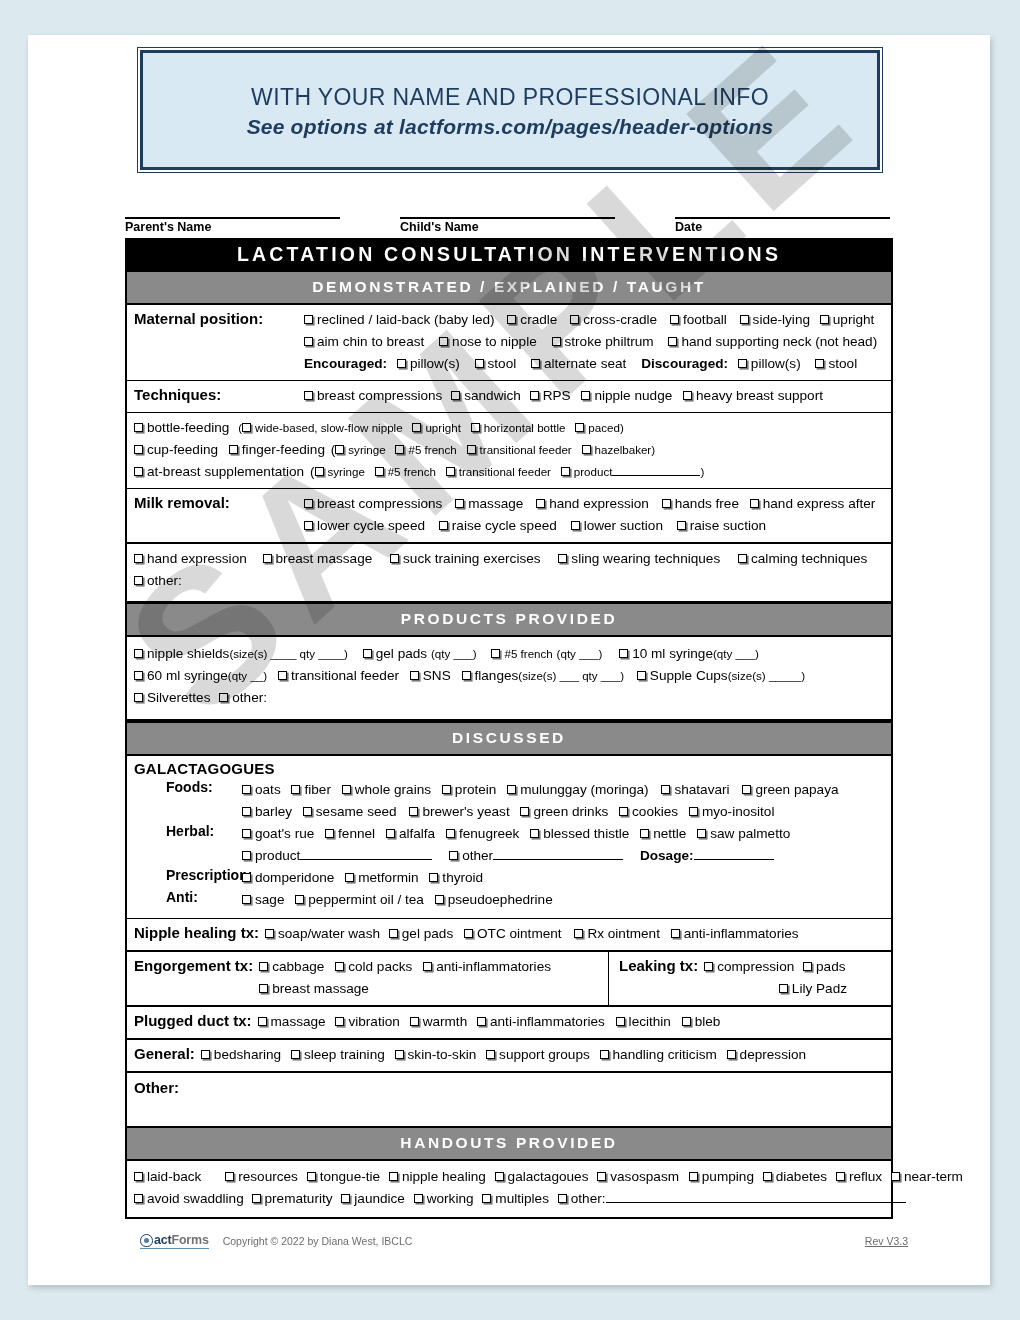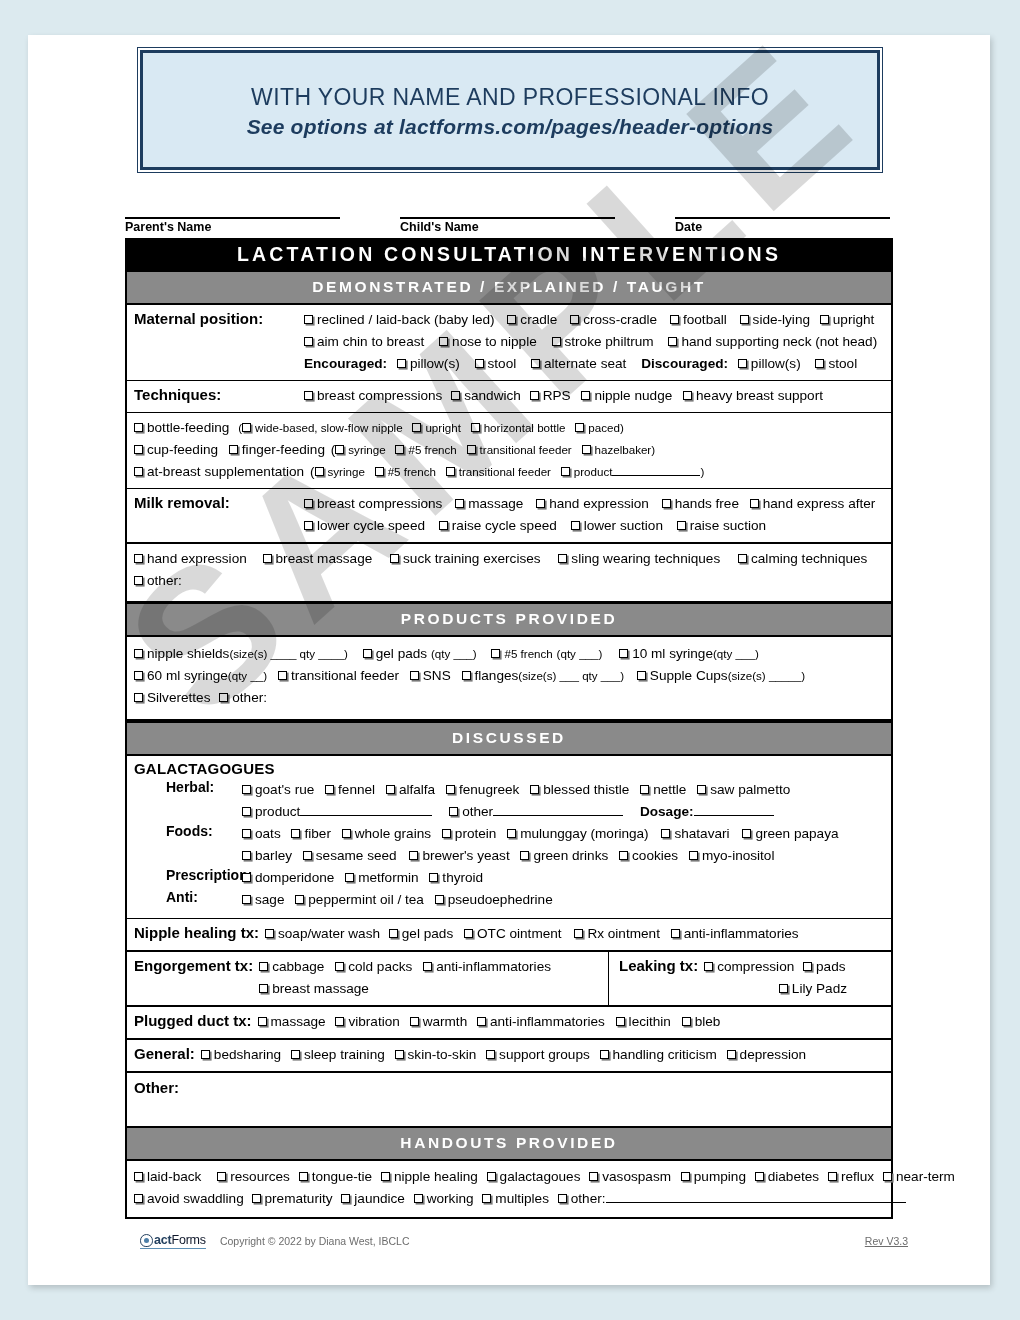--- a/index.html
+++ b/index.html
@@ -131,21 +131,21 @@
     width:13px; height:13px; border-radius:50% 50% 45% 45%;
     border:1.4px solid #24415f; margin-right:1px;
     position:relative; background:#fff;
   }
   .logo .mark:after{
     content:""; position:absolute; left:3px; top:3px;
     width:5px; height:5px; border-radius:50%;
     background:#4d7fa8;
   }
   .logo .l1 { font-size:12.5px; font-weight:bold; color:#24415f; letter-spacing:-.2px;}
-  .logo .l2 { font-size:12.5px; font-weight:normal; color:#0f172a; letter-spacing:-.2px;}
+  .logo .l2 { font-size:12.5px; font-weight:bold; color:#737373; letter-spacing:-.2px;}
   .copy { font-size:10.5px; color:#6d6d6d; margin-left:14px; }
   .rev  { font-size:10.5px; color:#6d6d6d; margin-left:auto;text-decoration:underline; }
 </style>
 </head>
 <body>
 
 <div id="page">
 
   <div id="watermark">
     <span>SAMPLE</span>
@@ -301,63 +301,63 @@
           <span style="margin-left:5px"><span class="cb"></span><span>other:</span></span>
         </div>
       </div>
 
       <div class="gbar">DISCUSSED</div>
 
       <div style="border-bottom:1.6px solid #000;padding-bottom:7px">
         <div class="galtitle">GALACTAGOGUES</div>
 
         <div class="galrow">
+          <div class="gl">Foods:</div>
+          <div class="gb">
+            <div class="ln">
+              <span><span class="cb"></span><span>oats</span></span>
+              <span style="margin-left:7px"><span class="cb"></span><span>fiber</span></span>
+              <span style="margin-left:7px"><span class="cb"></span><span>whole grains</span></span>
+              <span style="margin-left:7px"><span class="cb"></span><span>protein</span></span>
+              <span style="margin-left:7px"><span class="cb"></span><span>mulunggay (moringa)</span></span>
+              <span style="margin-left:9px"><span class="cb"></span><span>shatavari</span></span>
+              <span style="margin-left:9px"><span class="cb"></span><span>green papaya</span></span>
+            </div>
+            <div class="ln">
+              <span><span class="cb"></span><span>barley</span></span>
+              <span style="margin-left:7px"><span class="cb"></span><span>sesame seed</span></span>
+              <span style="margin-left:9px"><span class="cb"></span><span>brewer's yeast</span></span>
+              <span style="margin-left:7px"><span class="cb"></span><span>green drinks</span></span>
+              <span style="margin-left:7px"><span class="cb"></span><span>cookies</span></span>
+              <span style="margin-left:7px"><span class="cb"></span><span>myo-inositol</span></span>
+            </div>
+          </div>
+        </div>
+
+        <div class="galrow">
           <div class="gl">Herbal:</div>
           <div class="gb">
             <div class="ln">
               <span><span class="cb"></span><span>goat's rue</span></span>
               <span style="margin-left:7px"><span class="cb"></span><span>fennel</span></span>
               <span style="margin-left:7px"><span class="cb"></span><span>alfalfa</span></span>
               <span style="margin-left:7px"><span class="cb"></span><span>fenugreek</span></span>
               <span style="margin-left:7px"><span class="cb"></span><span>blessed thistle</span></span>
               <span style="margin-left:7px"><span class="cb"></span><span>nettle</span></span>
               <span style="margin-left:7px"><span class="cb"></span><span>saw palmetto</span></span>
             </div>
             <div class="ln">
               <span><span class="cb"></span><span>product</span></span><span class="fill" style="width:132px"></span>
               <span style="margin-left:13px"><span class="cb"></span><span>other</span></span><span class="fill" style="width:130px"></span>
               <span class="bold" style="margin-left:13px">Dosage:</span><span class="fill" style="width:80px"></span>
             </div>
           </div>
         </div>
 
         <div class="galrow">
-          <div class="gl">Foods:</div>
-          <div class="gb">
-            <div class="ln">
-              <span><span class="cb"></span><span>oats</span></span>
-              <span style="margin-left:7px"><span class="cb"></span><span>fiber</span></span>
-              <span style="margin-left:7px"><span class="cb"></span><span>whole grains</span></span>
-              <span style="margin-left:7px"><span class="cb"></span><span>protein</span></span>
-              <span style="margin-left:7px"><span class="cb"></span><span>mulunggay (moringa)</span></span>
-              <span style="margin-left:9px"><span class="cb"></span><span>shatavari</span></span>
-              <span style="margin-left:9px"><span class="cb"></span><span>green papaya</span></span>
-            </div>
-            <div class="ln">
-              <span><span class="cb"></span><span>barley</span></span>
-              <span style="margin-left:7px"><span class="cb"></span><span>sesame seed</span></span>
-              <span style="margin-left:9px"><span class="cb"></span><span>brewer's yeast</span></span>
-              <span style="margin-left:7px"><span class="cb"></span><span>green drinks</span></span>
-              <span style="margin-left:7px"><span class="cb"></span><span>cookies</span></span>
-              <span style="margin-left:7px"><span class="cb"></span><span>myo-inositol</span></span>
-            </div>
-          </div>
-        </div>
-
-        <div class="galrow">
           <div class="gl">Prescription:</div>
           <div class="gb">
             <div class="ln">
               <span><span class="cb"></span><span>domperidone</span></span>
               <span style="margin-left:7px"><span class="cb"></span><span>metformin</span></span>
               <span style="margin-left:7px"><span class="cb"></span><span>thyroid</span></span>
             </div>
           </div>
         </div>
 
@@ -444,21 +444,21 @@
 
       <div class="otherbox">
         <div class="rlabel">Other:</div>
       </div>
 
       <div class="gbar">HANDOUTS PROVIDED</div>
 
       <div class="row" style="display:block;padding:5px 6px 7px 7px">
         <div class="ln">
           <span><span class="cb"></span><span>laid-back</span></span>
-          <span style="margin-left:12px"><span class="cb"></span><span>resources</span></span>
+          <span style="margin-left:20px"><span class="cb"></span><span>resources</span></span>
           <span style="margin-left:5px"><span class="cb"></span><span>tongue-tie</span></span>
           <span style="margin-left:5px"><span class="cb"></span><span>nipple healing</span></span>
           <span style="margin-left:5px"><span class="cb"></span><span>galactagoues</span></span>
           <span style="margin-left:5px"><span class="cb"></span><span>vasospasm</span></span>
           <span style="margin-left:6px"><span class="cb"></span><span>pumping</span></span>
           <span style="margin-left:5px"><span class="cb"></span><span>diabetes</span></span>
           <span style="margin-left:5px"><span class="cb"></span><span>reflux</span></span>
           <span style="margin-left:5px"><span class="cb"></span><span>near-term</span></span>
         </div>
         <div class="ln">

